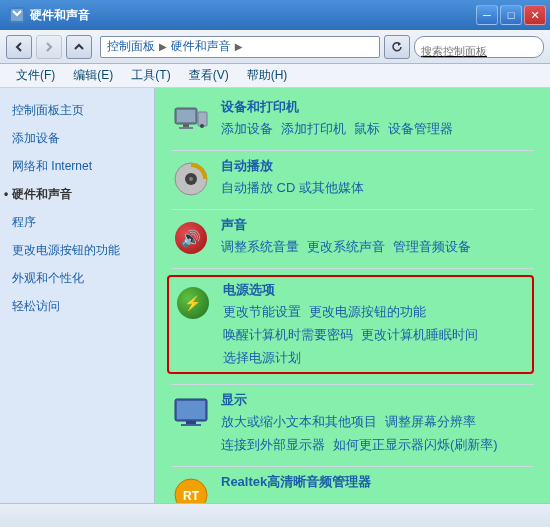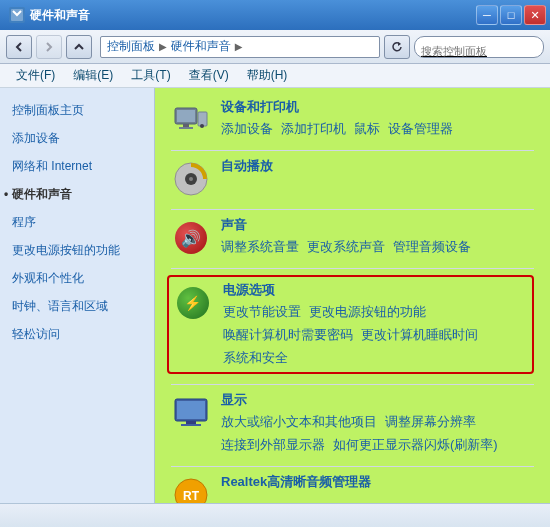--- a/index.html
+++ b/index.html
@@ -165,21 +165,21 @@
     .sidebar-item.active::before {
       content: '•';
       position: absolute;
       left: 4px;
       color: #333;
     }
 
     
     .content {
       flex: 1;
-      background: #bef264;
+      background: #86efac;
       padding: 10px 16px;
       overflow-y: auto;
     }
 
     .section {
       margin-bottom: 10px;
       display: flex;
       align-items: flex-start;
       gap: 10px;
     }
@@ -330,21 +330,20 @@
 <div class="main-layout">
 
   <div class="sidebar">
     <div class="sidebar-item">控制面板主页</div>
     <div class="sidebar-item">添加设备</div>
     <div class="sidebar-item">网络和 Internet</div>
     <div class="sidebar-item active">硬件和声音</div>
     <div class="sidebar-item">程序</div>
     <div class="sidebar-item">更改电源按钮的功能</div>
     <div class="sidebar-item">外观和个性化</div>
-    <div class="sidebar-item">时钟、语言和区域</div>
     <div class="sidebar-item">轻松访问</div>
   </div>
 
   <div class="content">
 
     <div class="section">
       <div class="section-icon">
         <svg viewBox="0 0 36 36" width="36" height="36">
           <rect x="2" y="6" width="22" height="16" rx="2" fill="#708090" stroke="#506070" stroke-width="1"></rect>
           <rect x="4" y="8" width="18" height="12" fill="#90a8c0"></rect>
@@ -372,20 +371,21 @@
         <svg viewBox="0 0 36 36" width="36" height="36">
           <circle cx="18" cy="18" r="16" fill="#c0c0c0" stroke="#909090" stroke-width="1"></circle>
           <circle cx="18" cy="18" r="6" fill="#404040"></circle>
           <circle cx="18" cy="18" r="2" fill="#808080"></circle>
           <path d="M18 4 A14 14 0 0 1 32 18" stroke="#d0a000" stroke-width="4" fill="none"></path>
         </svg>
       </div>
       <div class="section-content">
         <div class="section-title">自动播放</div>
         <div class="section-links">
+          <span class="section-link">自动播放 CD 或其他媒体</span>
         </div>
       </div>
     </div>
 
     <hr class="divider">
 
     <div class="section">
       <div class="section-icon">
         <div class="icon-speaker">🔊</div>
       </div>
@@ -406,21 +406,21 @@
         <div class="icon-power">⚡</div>
       </div>
       <div class="section-content">
         <div class="section-title">电源选项</div>
         <div class="section-links">
           <span class="section-link">更改节能设置</span>
           <span class="section-link">更改电源按钮的功能</span>
           <span class="section-link">唤醒计算机时需要密码</span>
           <br>
           <span class="section-link">更改计算机睡眠时间</span>
-          <span class="section-link">系统和安全</span>
+          <span class="section-link">选择电源计划</span>
         </div>
       </div>
     </div>
 
     <hr class="divider">
 
     <div class="section">
       <div class="section-icon">
         <svg viewBox="0 0 36 36" width="36" height="36">
           <rect x="2" y="4" width="32" height="22" rx="2" fill="#4060a0" stroke="#204080" stroke-width="1"></rect>

